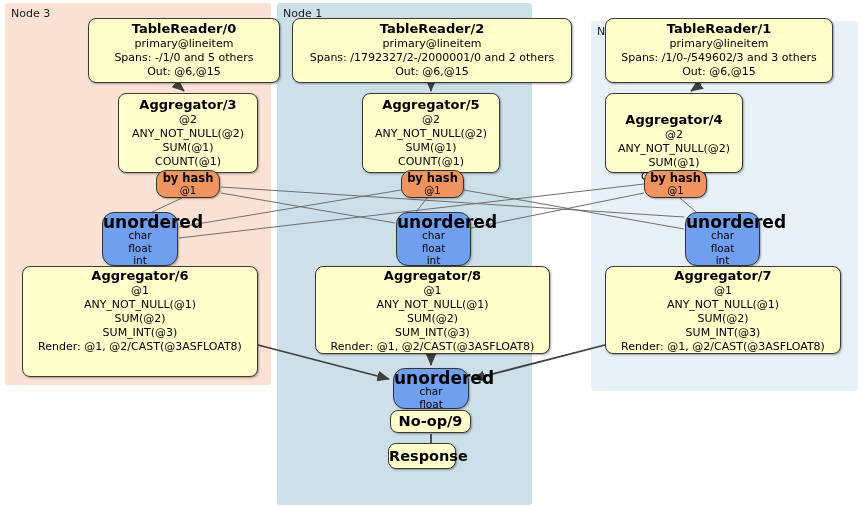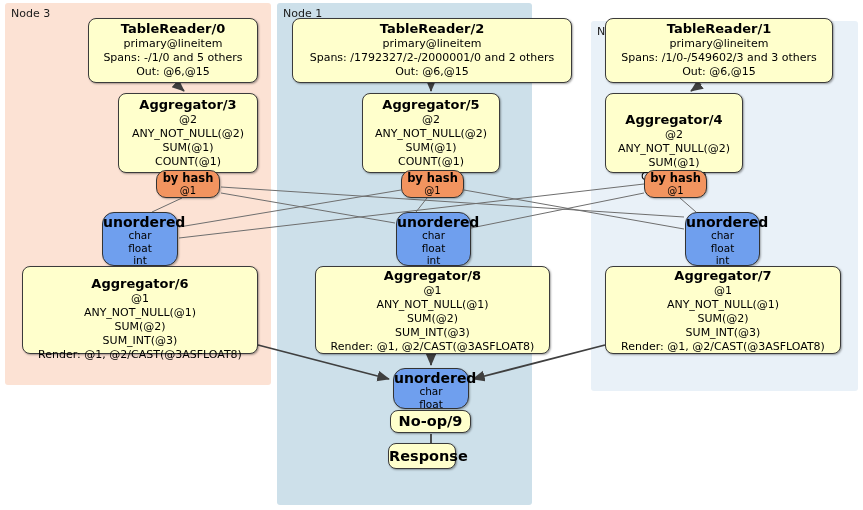--- a/index.html
+++ b/index.html
@@ -19,21 +19,21 @@
   .proc{background:var(--processor-fill);border:1px solid var(--processor-border);
         border-radius:8px;box-shadow:1px 1px 2px rgba(0,0,0,.35);padding-top:2px}
   .proc .t{font-weight:bold;font-size:13px;line-height:16px}
   .proc .l{font-size:11px;line-height:14px}
   .router{background:var(--router-fill);border:1px solid #333;border-radius:10px;
         box-shadow:1px 1px 2px rgba(0,0,0,.3);padding-top:1px}
   .router .t{font-weight:bold;font-size:11.5px;line-height:13px}
   .router .d{font-size:10px;line-height:12px}
   .sync{background:var(--sync-fill);border:1px solid #333;border-radius:12px;
         box-shadow:1px 1px 2px rgba(0,0,0,.3);padding-top:2px}
-  .sync .t{font-weight:bold;font-size:14px;line-height:14px}
+  .sync .t{font-weight:bold;font-size:17px;line-height:14px}
   .sync .ty{font-size:10.5px;line-height:12.5px}
   .single .t{font-size:14.5px}
 </style>
 </head>
 <body>
 
 <div class="canvas">
 
   <div class="region" style="left:5px;top:3px;width:266px;height:382px;background:var(--region-node3)">
     <div class="region-label">Node 3</div>
@@ -68,21 +68,21 @@
       <line x1="176" y1="84" x2="184" y2="91" marker-end="url(#arrow)"></line>
       <line x1="431" y1="84" x2="431" y2="91" marker-end="url(#arrow)"></line>
       <line x1="701" y1="84" x2="691" y2="91" marker-end="url(#arrow)"></line>
       <line x1="258" y1="345" x2="389" y2="379" marker-end="url(#arrow)"></line>
       <line x1="431" y1="354" x2="431" y2="365" marker-end="url(#arrow)"></line>
       <line x1="605" y1="345" x2="473" y2="379" marker-end="url(#arrow)"></line>
       <line x1="431" y1="434" x2="431" y2="460" marker-end="url(#arrow)"></line>
     </g>
   </svg>
 
-  <div class="nodebox proc" style="left:88px;top:18px;width:170px;height:65px">
+  <div class="nodebox proc" style="left:88px;top:18px;width:192px;height:65px">
     <div class="t">TableReader/0</div>
     <div class="l">primary@lineitem</div>
     <div class="l">Spans: -/1/0 and 5 others</div>
     <div class="l">Out: @6,@15</div>
   </div>
   <div class="nodebox proc" style="left:118px;top:93px;width:140px;height:80px;padding-top:3px">
     <div class="t">Aggregator/3</div>
     <div class="l">@2</div>
     <div class="l">ANY_NOT_NULL(@2)</div>
     <div class="l">SUM(@1)</div>
@@ -91,21 +91,21 @@
   <div class="nodebox router" style="left:156px;top:170px;width:64px;height:28px">
     <div class="t">by hash</div>
     <div class="d">@1</div>
   </div>
   <div class="nodebox sync" style="left:102px;top:212px;width:76px;height:54px">
     <div class="t">unordered</div>
     <div class="ty">char</div>
     <div class="ty">float</div>
     <div class="ty">int</div>
   </div>
-  <div class="nodebox proc" style="left:22px;top:266px;width:236px;height:88px;padding-top:9px">
+  <div class="nodebox proc" style="left:22px;top:266px;width:236px;height:111px;padding-top:1px">
     <div class="t">Aggregator/6</div>
     <div class="l">@1</div>
     <div class="l">ANY_NOT_NULL(@1)</div>
     <div class="l">SUM(@2)</div>
     <div class="l">SUM_INT(@3)</div>
     <div class="l">Render: @1, @2/CAST(@3ASFLOAT8)</div>
   </div>
 
   <div class="nodebox proc" style="left:292px;top:18px;width:280px;height:65px">
     <div class="t">TableReader/2</div>

